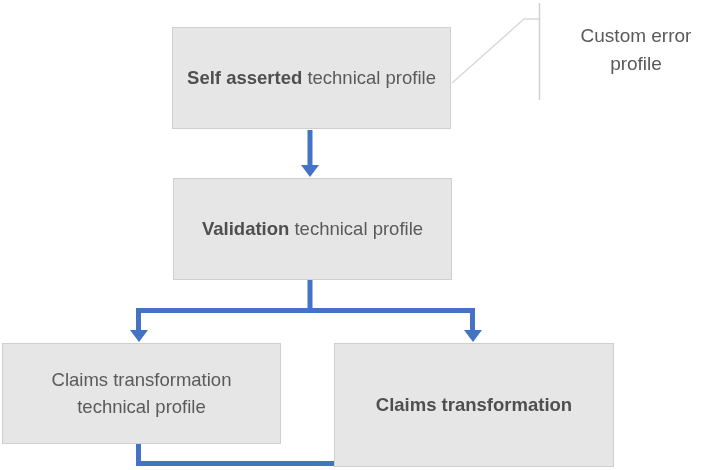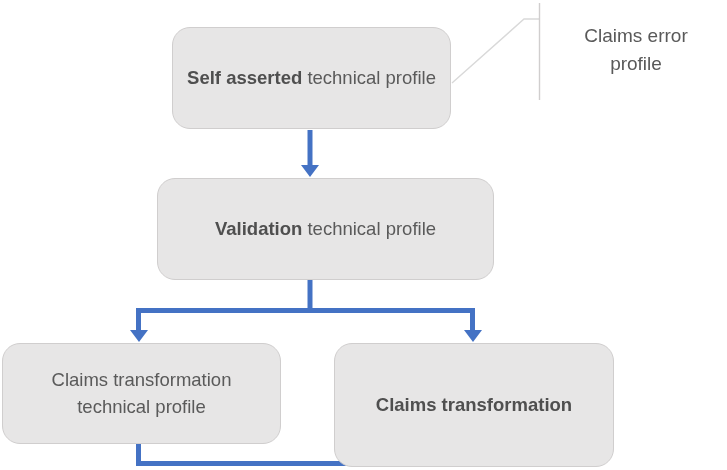--- a/index.html
+++ b/index.html
@@ -31,21 +31,21 @@
     width: 727px;
     height: 470px;
     z-index: 1;
   }
   .node-box {
     position: absolute;
     z-index: 2;
     box-sizing: border-box;
     background: #E7E6E6;
     border: 1px solid #D0CECE;
-    border-radius: 18px;
+    border-radius: 0;
     display: flex;
     align-items: center;
     justify-content: center;
     text-align: center;
     color: #5A5A5A;
     font-size: 18.5px;
     line-height: 1.42;
     padding: 4px 14px;
   }
   .node-text {
@@ -60,23 +60,23 @@
     font-weight: normal;
   }
   
   #node-self-asserted {
     left: 172px;
     top: 27px;
     width: 279px;
     height: 102px;
   }
   #node-validation {
-    left: 157px;
+    left: 173px;
     top: 178px;
-    width: 337px;
+    width: 279px;
     height: 102px;
     justify-content: flex-end;
   }
   #node-claims-transformation-tp {
     left: 2px;
     top: 343px;
     width: 279px;
     height: 101px;
   }
   #node-claims-transformation {
@@ -145,17 +145,17 @@
 
   <div class="node-box" id="node-claims-transformation-tp">
     <span class="node-text"><span class="reg">Claims transformation technical profile</span></span>
   </div>
 
   <div class="node-box" id="node-claims-transformation">
     <span class="node-text"><span class="bold">Claims transformation</span></span>
   </div>
 
   <div id="callout-label">
-    <span class="callout-line-1">Claims error</span>
+    <span class="callout-line-1">Custom error</span>
     <span class="callout-line-2">profile</span>
   </div>
 
 </div>
 
 </body></html>

